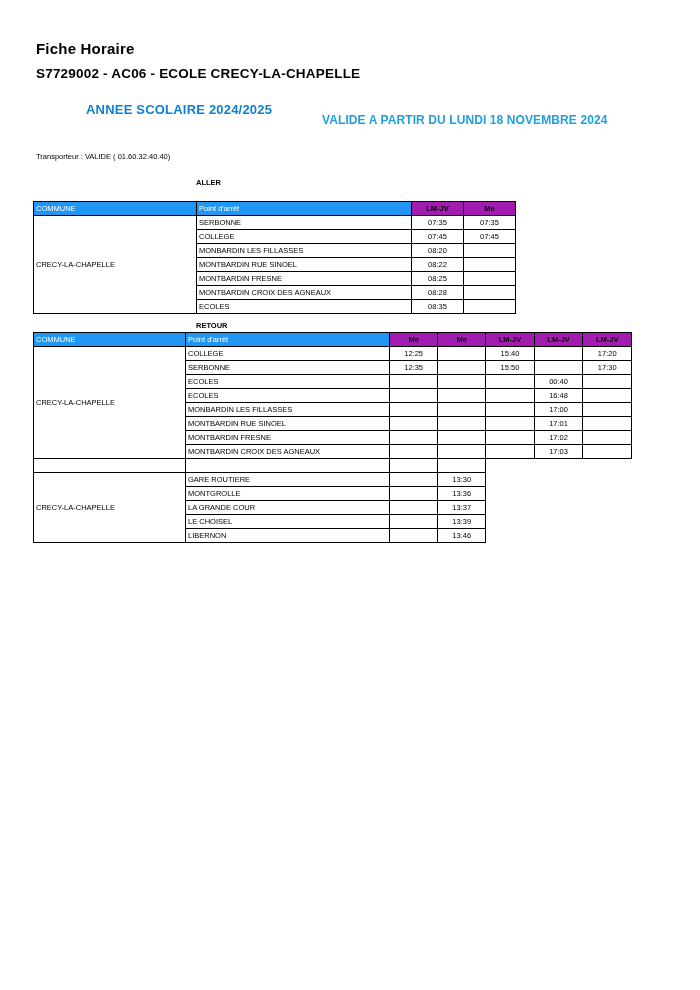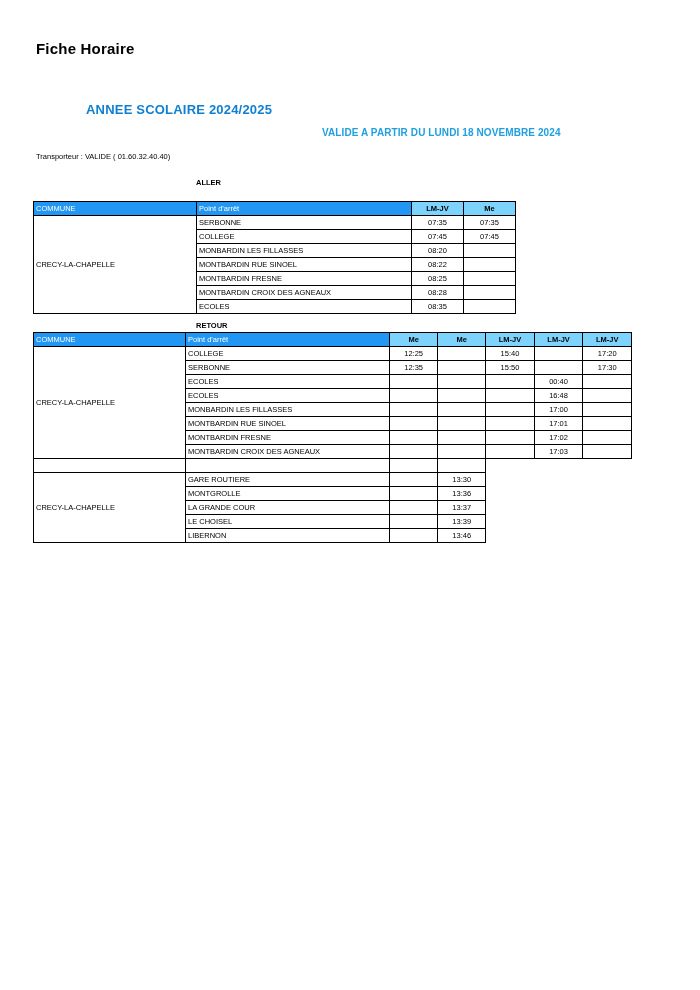--- a/index.html
+++ b/index.html
@@ -45,22 +45,22 @@
     top: 102px;
     font-size: 13px;
     font-weight: bold;
     color: #0f7fd1;
     letter-spacing: 0.2px;
     text-align: center;
   }
   .valid-from {
     position: absolute;
     left: 322px;
-    top: 127px;
-    font-size: 10px;
+    top: 113px;
+    font-size: 12px;
     font-weight: bold;
     color: #1f9fe0;
     letter-spacing: 0.1px;
   }
   .carrier {
     position: absolute;
     left: 36px;
     top: 152px;
     font-size: 7.5px;
     color: #000000;
@@ -94,21 +94,21 @@
     white-space: nowrap;
   }
   table.sched thead th {
     background: #2196f3;
     color: #ffffff;
     font-size: 7.5px;
   }
   table.sched thead th.ctr {
     text-align: center;
     color: #000000;
-    background: #7dd3fc;
+    background: #a21caf;
     font-weight: bold;
   }
   table.sched td.time {
     text-align: center;
   }
   td.nb { border: none !important; }
 
   
   #table-aller { left: 33px; top: 201px; }
   #table-aller col.c-commune { width: 163px; }
@@ -133,20 +133,21 @@
   .spacer-row td.blank-right {
     border: none;
   }
 </style>
 </head>
 <body>
 
 <div class="page">
 
   <div class="doc-title">Fiche Horaire</div>
+  <div class="doc-subtitle">S7729002 - AC06 - ECOLE CRECY-LA-CHAPELLE</div>
   <div class="school-year">ANNEE SCOLAIRE 2024/2025</div>
   <div class="valid-from">VALIDE A PARTIR DU LUNDI 18 NOVEMBRE 2024</div>
   <div class="carrier">Transporteur : VALIDE ( 01.60.32.40.40)</div>
 
   <div class="section-label" id="label-aller">ALLER</div>
 
   <table class="sched" id="table-aller">
     <colgroup>
       <col class="c-commune">
         <col class="c-stop">

